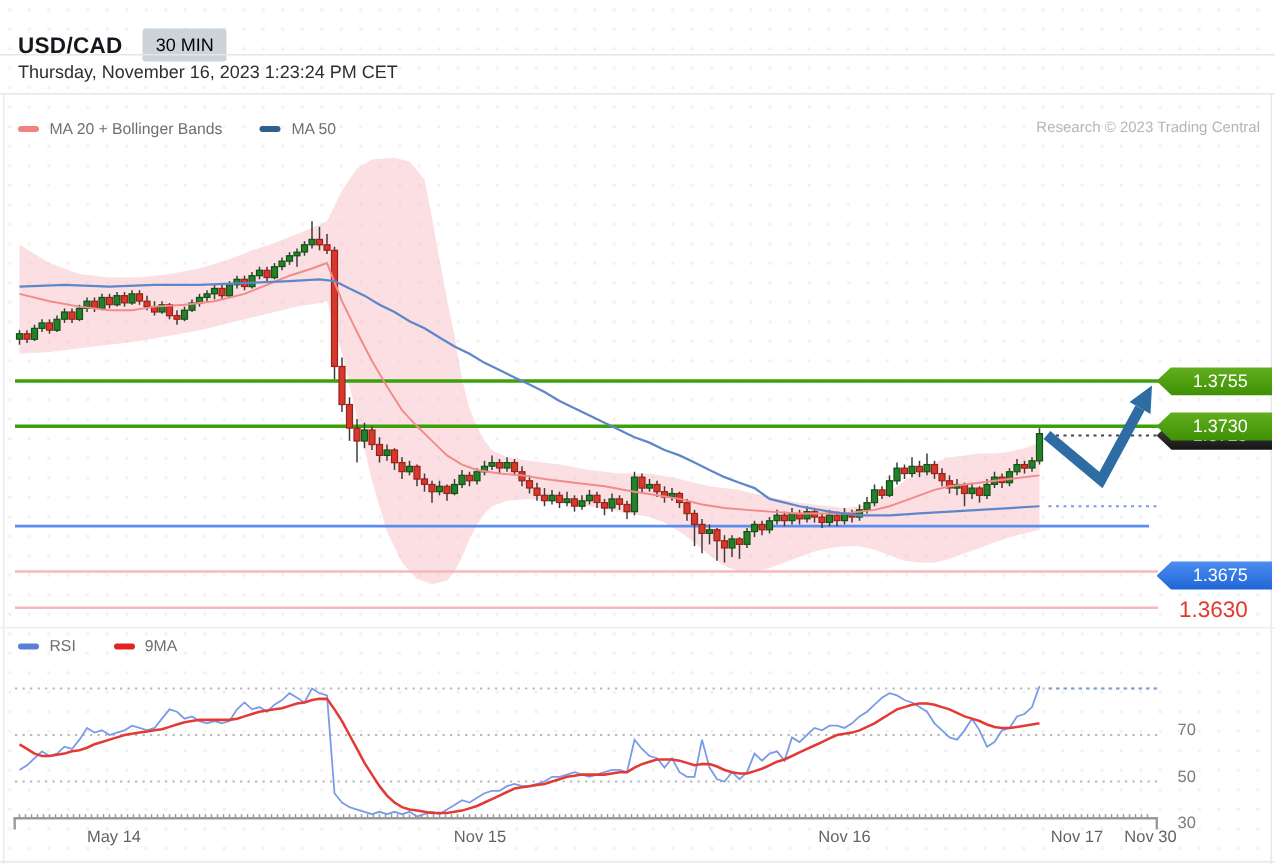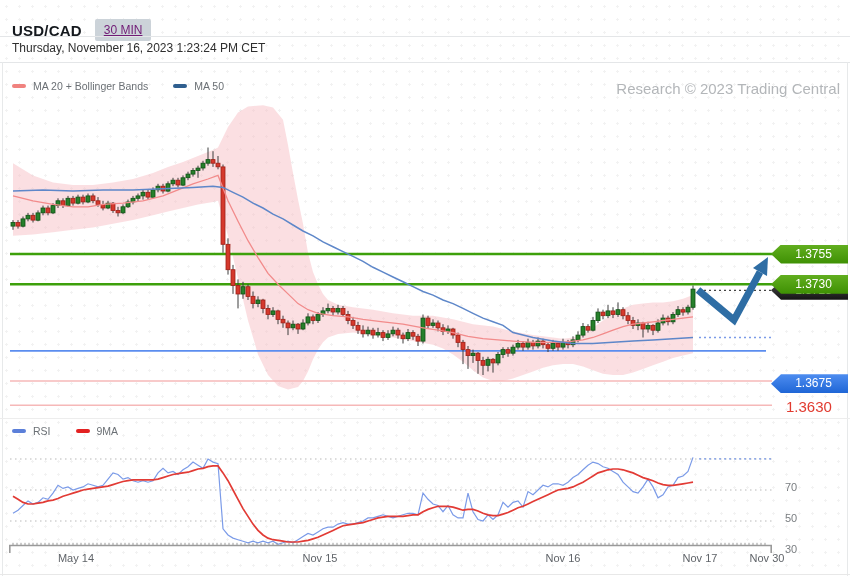--- a/index.html
+++ b/index.html
@@ -6,25 +6,25 @@
   .screen{
     position:relative;width:850px;height:576px;overflow:hidden;
     font-family:"Liberation Sans","DejaVu Sans",sans-serif;background:#fff;
     background-image:radial-gradient(circle,rgba(0,0,0,0.05) 1px,transparent 1.2px);
     background-size:13px 13px;
   }
   .hline{position:absolute;left:0;right:0;height:1px;background:#e4e6e8;}
   .vline{position:absolute;top:0;bottom:0;width:1px;background:#e7e9ea;}
   .titlebar{position:absolute;left:0;top:0;width:100%;height:36px;display:flex;align-items:center;gap:13px;padding-left:12px;box-sizing:border-box;margin-top:12px;}
   .title{font-size:15px;font-weight:bold;color:#14181d;letter-spacing:.2px;}
-  .tf-badge{background:#ccd3d9;color:#701a75;font-size:12px;padding:4px 9px;border-radius:2px;text-decoration:underline;}
+  .tf-badge{background:#ccd3d9;color:#000000;font-size:12px;padding:4px 9px;border-radius:2px;}
   .datebar{position:absolute;left:12px;top:41px;font-size:12px;color:#2e2e2e;}
   .legend{position:absolute;display:flex;align-items:center;gap:7px;font-size:10.5px;color:#6b7075;}
   .swatch{width:14px;height:4px;border-radius:2px;display:inline-block;}
-  .credit{position:absolute;right:10px;top:80px;font-size:15px;color:#b3b6b9;}
+  .credit{position:absolute;right:10px;top:80px;font-size:10px;color:#b3b6b9;}
   svg{position:absolute;left:0;top:0;}
   #overlay{position:absolute;left:0;top:0;width:850px;height:576px;pointer-events:none;}
   .pbadge{position:absolute;left:771px;width:77px;height:19px;line-height:19px;color:#fff;
     font-size:12px;text-align:center;box-sizing:border-box;padding-left:8px;
     clip-path:polygon(0 50%,13% 0,100% 0,100% 100%,13% 100%);}
   .pbadge.green{background:linear-gradient(#61ae1f,#3e9003);z-index:3;}
   .pbadge.dark{background:linear-gradient(#4c4c4c,#141414);z-index:2;}
   .pbadge.blue{background:linear-gradient(#4e8df0,#1f66d6);z-index:3;margin-top:33px;}
   .rlabel{position:absolute;left:786px;font-size:15px;color:#e13b30;}
   .glabel{position:absolute;left:785px;font-size:11px;color:#797d80;margin-top:29px;}
@@ -556,21 +556,21 @@
       <div class="pbadge dark" style="top: 280.8px;">1.3725</div>
       <div class="pbadge blue" style="top: 341.3px;">1.3675</div>
       <div class="rlabel" style="top: 374px;">1.3650</div>
       <div class="rlabel" style="top: 398.2px;">1.3630</div>
       <div class="glabel" style="top: 452px;">70</div>
       <div class="glabel" style="top: 483px;">50</div>
       <div class="glabel" style="top: 514px;">30</div>
       <div class="dlabel" style="left: 54px;">May 14</div>
       <div class="dlabel" style="left: 298px;">Nov 15</div>
       <div class="dlabel" style="left: 541px;">Nov 16</div>
-      <div class="dlabel" style="left: 678px;">Nov 17</div>
+      <div class="dlabel" style="left: 696px;">Nov 17</div>
       <div class="dlabel" style="left: 745px;">Nov 30</div>
     </div>
 
   <div class="vline" style="left:2px;top:62px"></div>
   <div class="vline" style="left:847px;top:62px"></div>
   <div class="hline" style="top:418px;background:#ededed"></div>
   <div class="hline" style="top:574px;background:#e8e8e8"></div>
 </div>
 
 </body></html>

